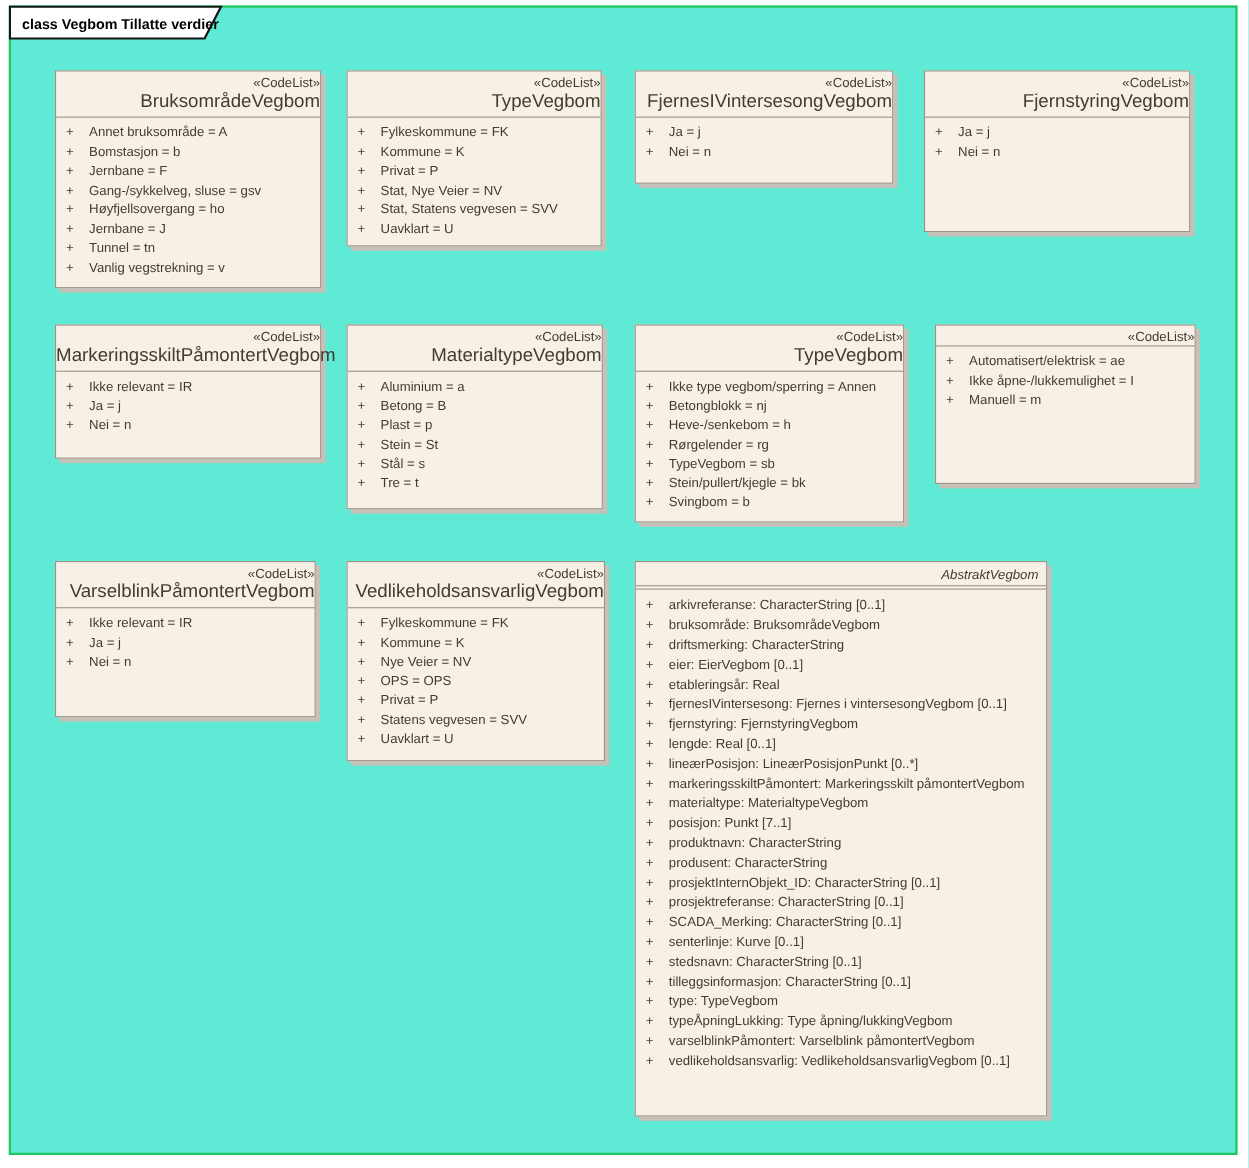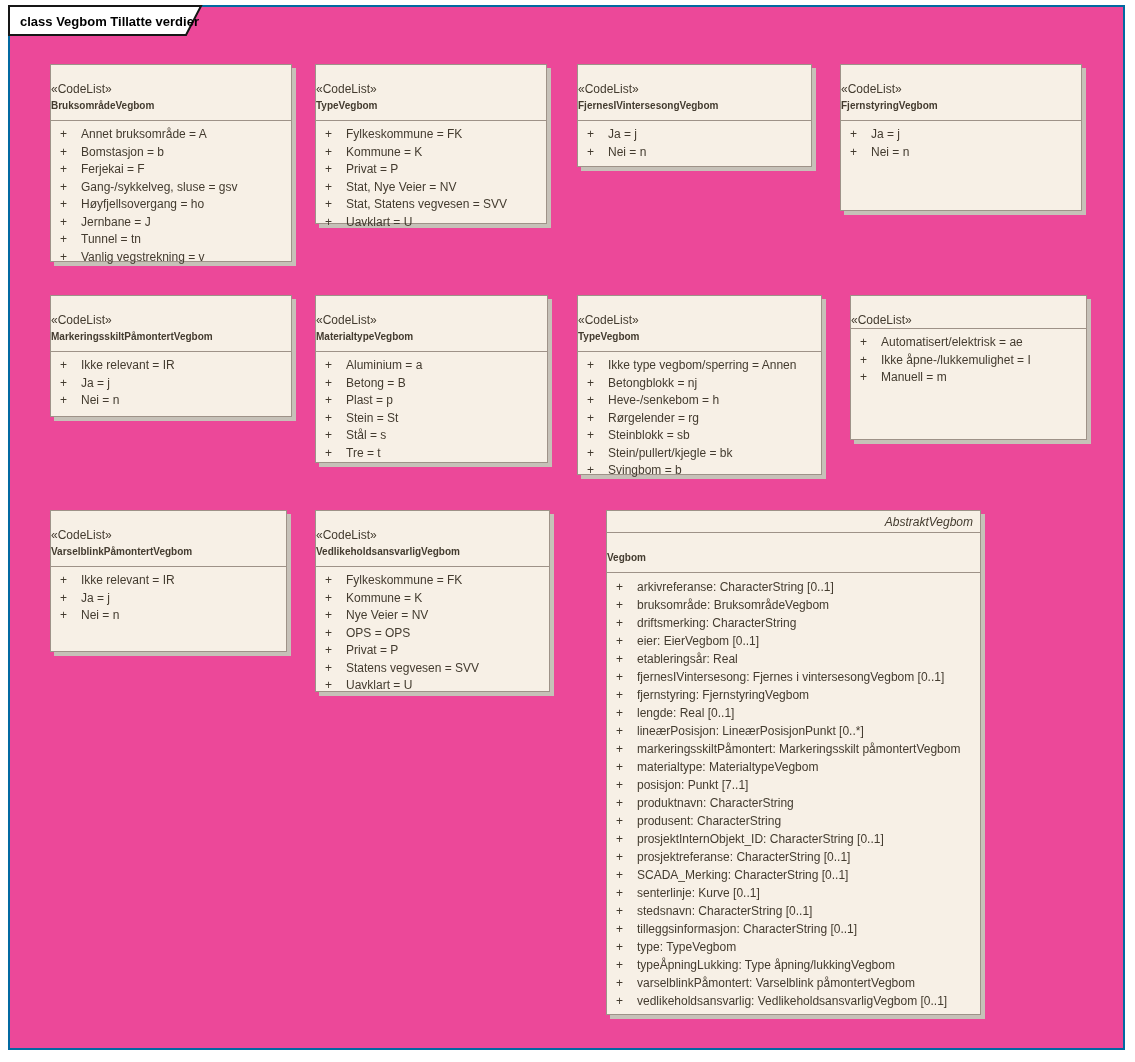--- a/index.html
+++ b/index.html
@@ -5,39 +5,39 @@
   * { box-sizing: border-box; }
   html,body { margin:0; padding:0; }
   body {
     width:1135px; height:1062px; position:relative;
     background:#ffffff;
     font-family:"Liberation Sans", sans-serif;
     color:#433b2f;
   }
   .frame {
     position:absolute; left:8px; top:5px; width:1117px; height:1045px;
-    border:2px solid #0369a1; background:#ec4899;
+    border:2px solid #22c55e; background:#5eead4;
   }
   .tab-svg { position:absolute; left:-2px; top:-2px; }
   .tab-svg text {
     font-family:"Liberation Sans", sans-serif;
     font-size:13px; font-weight:bold; fill:#000000;
   }
   .ucls {
     position:absolute;
     background:#f7f0e6;
     border:1px solid #9e9288;
     box-shadow:4px 4px 0 #c6c1b8;
   }
   .hdr {
-    text-align:left; padding-top:16px;
+    text-align:right; padding-top:2px;
     border-bottom:1px solid #9e9288;
   }
   .stereo { font-size:12px; line-height:16px; }
-  .cname  { font-size:10px; font-weight:bold; line-height:18px; padding-bottom:5px; }
+  .cname  { font-size:17px; font-weight:normal; line-height:18px; padding-bottom:5px; }
   .abstract-row {
     text-align:right; font-style:italic; font-size:12px;
     padding:4px 7px 3px 0;
     border-bottom:1px solid #9e9288;
   }
   .attrs { padding-top:5px; overflow:hidden; }
   .attr-row {
     display:flex; font-size:12px; line-height:17.5px;
     padding-left:9px; white-space:nowrap;
   }
@@ -64,21 +64,21 @@
         <div class="attr-row">
           <span class="plus">+</span>
           <span class="attr-text">Annet bruksområde = A</span>
         </div>
         <div class="attr-row">
           <span class="plus">+</span>
           <span class="attr-text">Bomstasjon = b</span>
         </div>
         <div class="attr-row">
           <span class="plus">+</span>
-          <span class="attr-text">Ferjekai = F</span>
+          <span class="attr-text">Jernbane = F</span>
         </div>
         <div class="attr-row">
           <span class="plus">+</span>
           <span class="attr-text">Gang-/sykkelveg, sluse = gsv</span>
         </div>
         <div class="attr-row">
           <span class="plus">+</span>
           <span class="attr-text">Høyfjellsovergang = ho</span>
         </div>
         <div class="attr-row">
@@ -234,21 +234,21 @@
         <div class="attr-row">
           <span class="plus">+</span>
           <span class="attr-text">Heve-/senkebom = h</span>
         </div>
         <div class="attr-row">
           <span class="plus">+</span>
           <span class="attr-text">Rørgelender = rg</span>
         </div>
         <div class="attr-row">
           <span class="plus">+</span>
-          <span class="attr-text">Steinblokk = sb</span>
+          <span class="attr-text">TypeVegbom = sb</span>
         </div>
         <div class="attr-row">
           <span class="plus">+</span>
           <span class="attr-text">Stein/pullert/kjegle = bk</span>
         </div>
         <div class="attr-row">
           <span class="plus">+</span>
           <span class="attr-text">Svingbom = b</span>
         </div>
       </div>
@@ -325,24 +325,23 @@
           <span class="plus">+</span>
           <span class="attr-text">Statens vegvesen = SVV</span>
         </div>
         <div class="attr-row">
           <span class="plus">+</span>
           <span class="attr-text">Uavklart = U</span>
         </div>
       </div>
   </div>
 
-  <div class="ucls ft" style="left:567px; top:503px; width:375px; height:505px;margin-left:29px;">
+  <div class="ucls ft" style="left:567px; top:503px; width:375px; height:505px;">
     <div class="abstract-row">AbstraktVegbom</div>
     <div class="hdr">
-      <div class="cname">Vegbom</div>
     </div>
     <div class="attrs">
         <div class="attr-row">
           <span class="plus">+</span>
           <span class="attr-text">arkivreferanse: CharacterString [0..1]</span>
         </div>
         <div class="attr-row">
           <span class="plus">+</span>
           <span class="attr-text">bruksområde: BruksområdeVegbom</span>
         </div>

